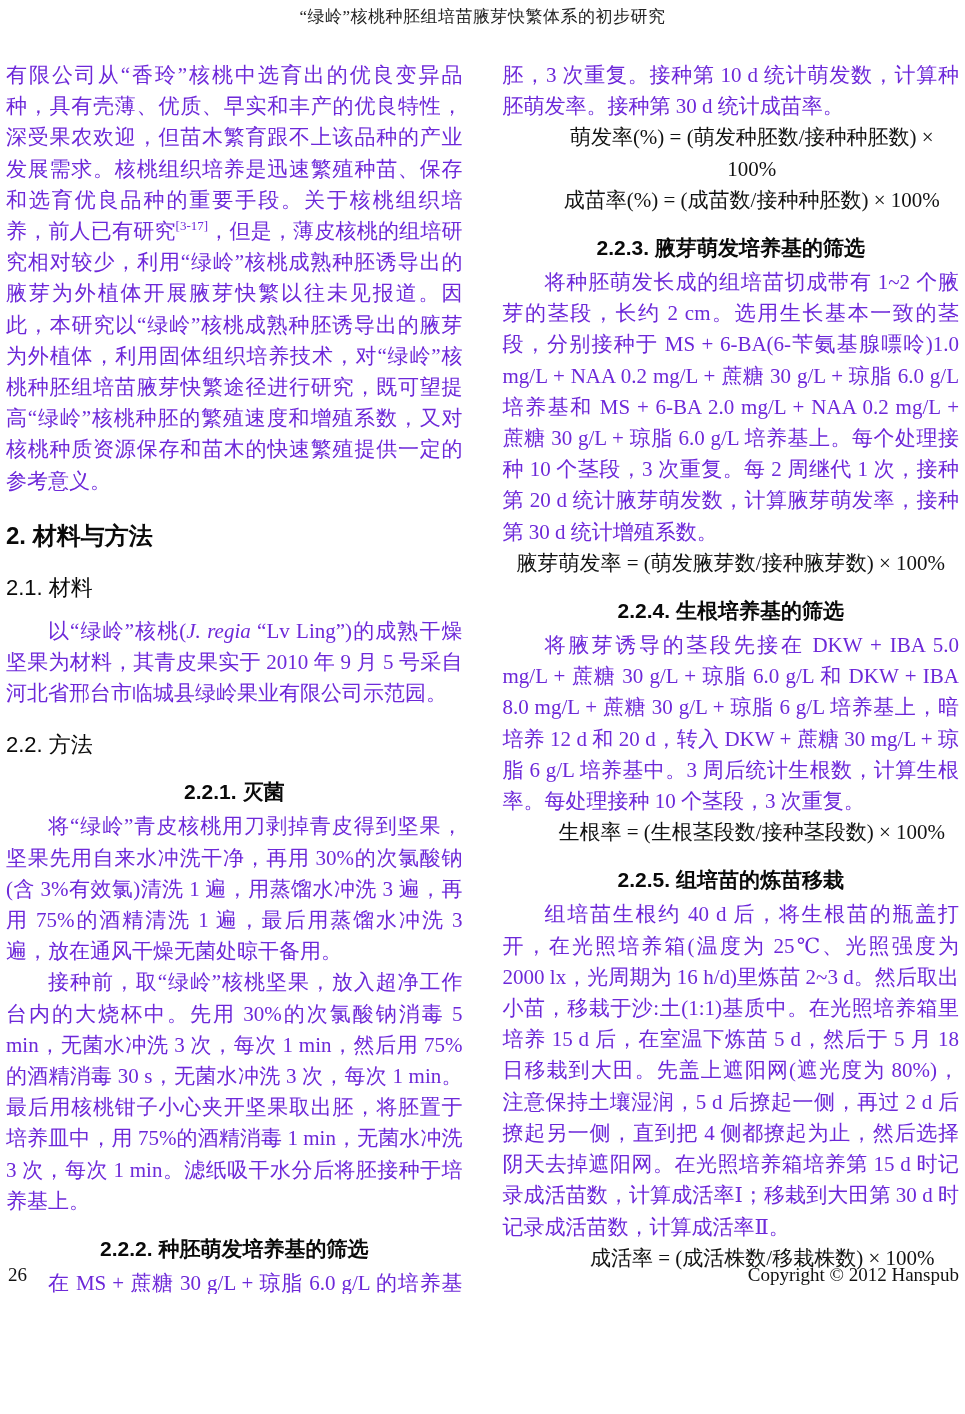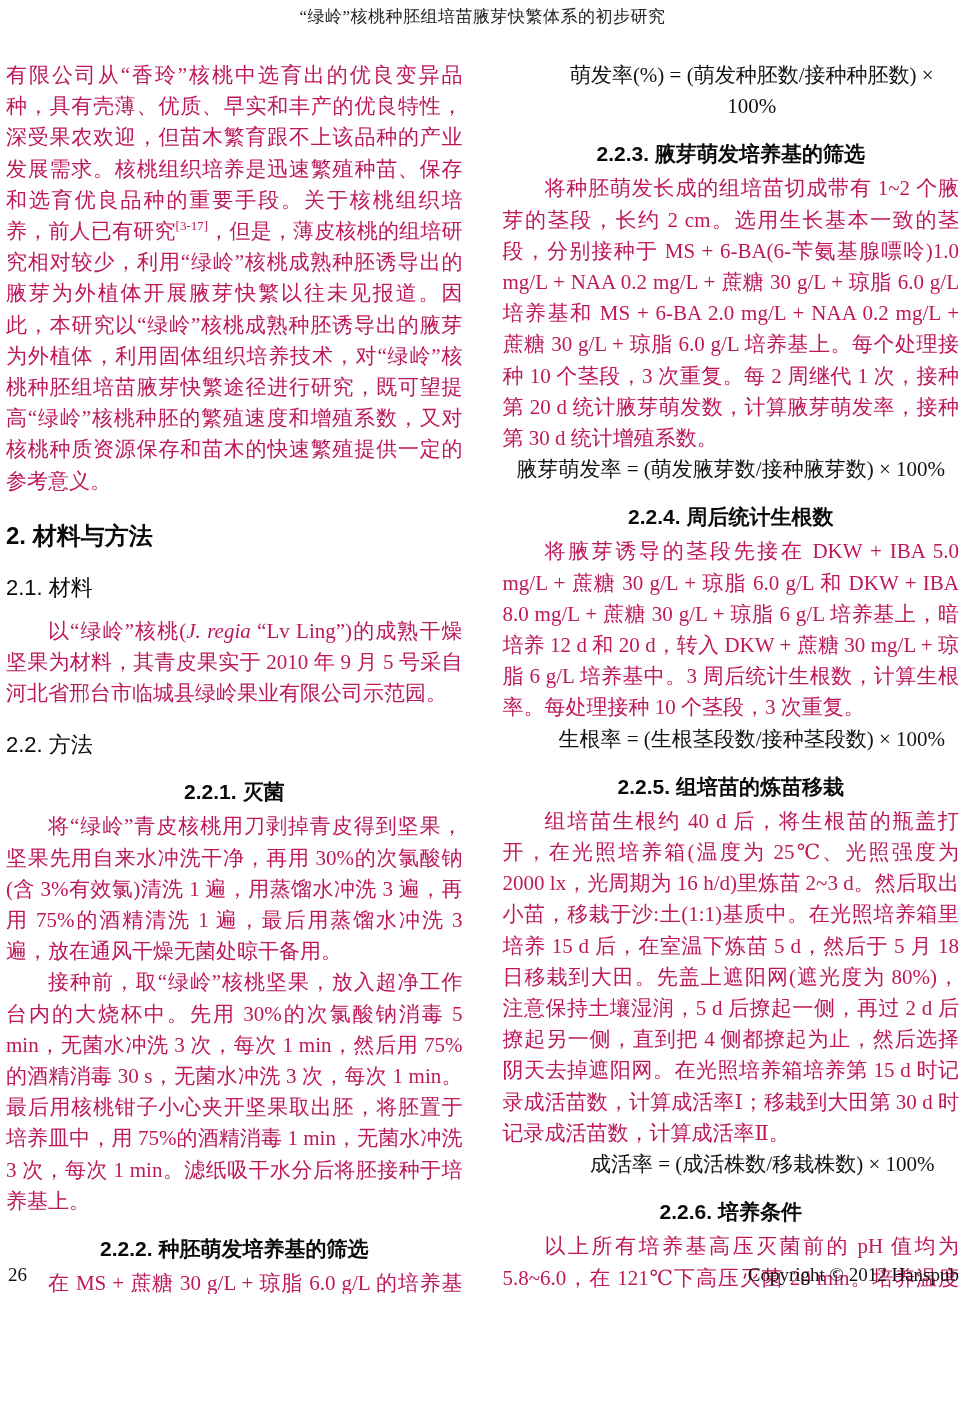--- a/index.html
+++ b/index.html
@@ -29,21 +29,21 @@
   }
   .col {
     width: 456.5px;
     flex: 0 0 456.5px;
   }
   p.body {
     font-size: 21px;
     line-height: 31.2px;
     text-align: justify;
     text-justify: inter-ideograph;
-    color: #be185d;
+    color: #6d28d9;
   }
   p.indent { text-indent: 2em; }
   p.formula {
     font-size: 21px;
     line-height: 31.2px;
     text-align: center;
   }
   .ind2 { padding-left: 2em; }
   .ind3 { padding-left: 3em; }
   sup.ref {
@@ -108,27 +108,29 @@
 
       <h4 class="sec3">2.2.1. 灭菌</h4>
       <p class="body indent">将“绿岭”青皮核桃用刀剥掉青皮得到坚果，坚果先用自来水冲洗干净，再用 30%的次氯酸钠(含 3%有效氯)清洗 1 遍，用蒸馏水冲洗 3 遍，再用 75%的酒精清洗 1 遍，最后用蒸馏水冲洗 3 遍，放在通风干燥无菌处晾干备用。</p>
       <p class="body indent">接种前，取“绿岭”核桃坚果，放入超净工作台内的大烧杯中。先用 30%的次氯酸钠消毒 5 min，无菌水冲洗 3 次，每次 1 min，然后用 75%的酒精消毒 30 s，无菌水冲洗 3 次，每次 1 min。最后用核桃钳子小心夹开坚果取出胚，将胚置于培养皿中，用 75%的酒精消毒 1 min，无菌水冲洗 3 次，每次 1 min。滤纸吸干水分后将胚接种于培养基上。</p>
 
       <h4 class="sec3">2.2.2. 种胚萌发培养基的筛选</h4>
       <p class="body indent">在 MS + 蔗糖 30 g/L + 琼脂 6.0 g/L 的培养基中分别添加不同浓度(0.5、1.0、1.5、2.0 mg/L)的 IBA(吲哚丁酸)，不同浓度(0.5、1.0、1.5、2.0 mg/L)的 NAA(萘乙酸)(表 1)，以筛选最适宜胚萌发培养的激素浓度。先将胚暗培养 7 d，再光照培养。每个处理接种 10 个</p>
     </div>
 
     <div class="col">
+      <p class="body">胚，3 次重复。接种第 10 d 统计萌发数，计算种胚萌发率。接种第 30 d 统计成苗率。</p>
       <p class="formula ind2">萌发率(%) = (萌发种胚数/接种种胚数) × 100%</p>
+      <p class="formula ind2">成苗率(%) = (成苗数/接种种胚数) × 100%</p>
 
       <h4 class="sec3 first-heading">2.2.3. 腋芽萌发培养基的筛选</h4>
       <p class="body indent">将种胚萌发长成的组培苗切成带有 1~2 个腋芽的茎段，长约 2 cm。选用生长基本一致的茎段，分别接种于 MS + 6-BA(6-苄氨基腺嘌呤)1.0 mg/L + NAA 0.2 mg/L + 蔗糖 30 g/L + 琼脂 6.0 g/L 培养基和 MS + 6-BA 2.0 mg/L + NAA 0.2 mg/L + 蔗糖 30 g/L + 琼脂 6.0 g/L 培养基上。每个处理接种 10 个茎段，3 次重复。每 2 周继代 1 次，接种第 20 d 统计腋芽萌发数，计算腋芽萌发率，接种第 30 d 统计增殖系数。</p>
       <p class="formula">腋芽萌发率 = (萌发腋芽数/接种腋芽数) × 100%</p>
 
-      <h4 class="sec3">2.2.4. 周后统计生根数</h4>
+      <h4 class="sec3">2.2.4. 生根培养基的筛选</h4>
       <p class="body indent">将腋芽诱导的茎段先接在 DKW + IBA 5.0 mg/L + 蔗糖 30 g/L + 琼脂 6.0 g/L 和 DKW + IBA 8.0 mg/L + 蔗糖 30 g/L + 琼脂 6 g/L 培养基上，暗培养 12 d 和 20 d，转入 DKW + 蔗糖 30 mg/L + 琼脂 6 g/L 培养基中。3 周后统计生根数，计算生根率。每处理接种 10 个茎段，3 次重复。</p>
       <p class="formula ind2">生根率 = (生根茎段数/接种茎段数) × 100%</p>
 
       <h4 class="sec3">2.2.5. 组培苗的炼苗移栽</h4>
       <p class="body indent">组培苗生根约 40 d 后，将生根苗的瓶盖打开，在光照培养箱(温度为 25℃、光照强度为 2000 lx，光周期为 16 h/d)里炼苗 2~3 d。然后取出小苗，移栽于沙:土(1:1)基质中。在光照培养箱里培养 15 d 后，在室温下炼苗 5 d，然后于 5 月 18 日移栽到大田。先盖上遮阳网(遮光度为 80%)，注意保持土壤湿润，5 d 后撩起一侧，再过 2 d 后撩起另一侧，直到把 4 侧都撩起为止，然后选择阴天去掉遮阳网。在光照培养箱培养第 15 d 时记录成活苗数，计算成活率Ⅰ；移栽到大田第 30 d 时记录成活苗数，计算成活率Ⅱ。</p>
       <p class="formula ind3">成活率 = (成活株数/移栽株数) × 100%</p>
 
       <h4 class="sec3">2.2.6. 培养条件</h4>
       <p class="body indent">以上所有培养基高压灭菌前的 pH 值均为 5.8~6.0，在 121℃下高压灭菌 20 min。培养温度为 25℃ ±</p>
     </div>

